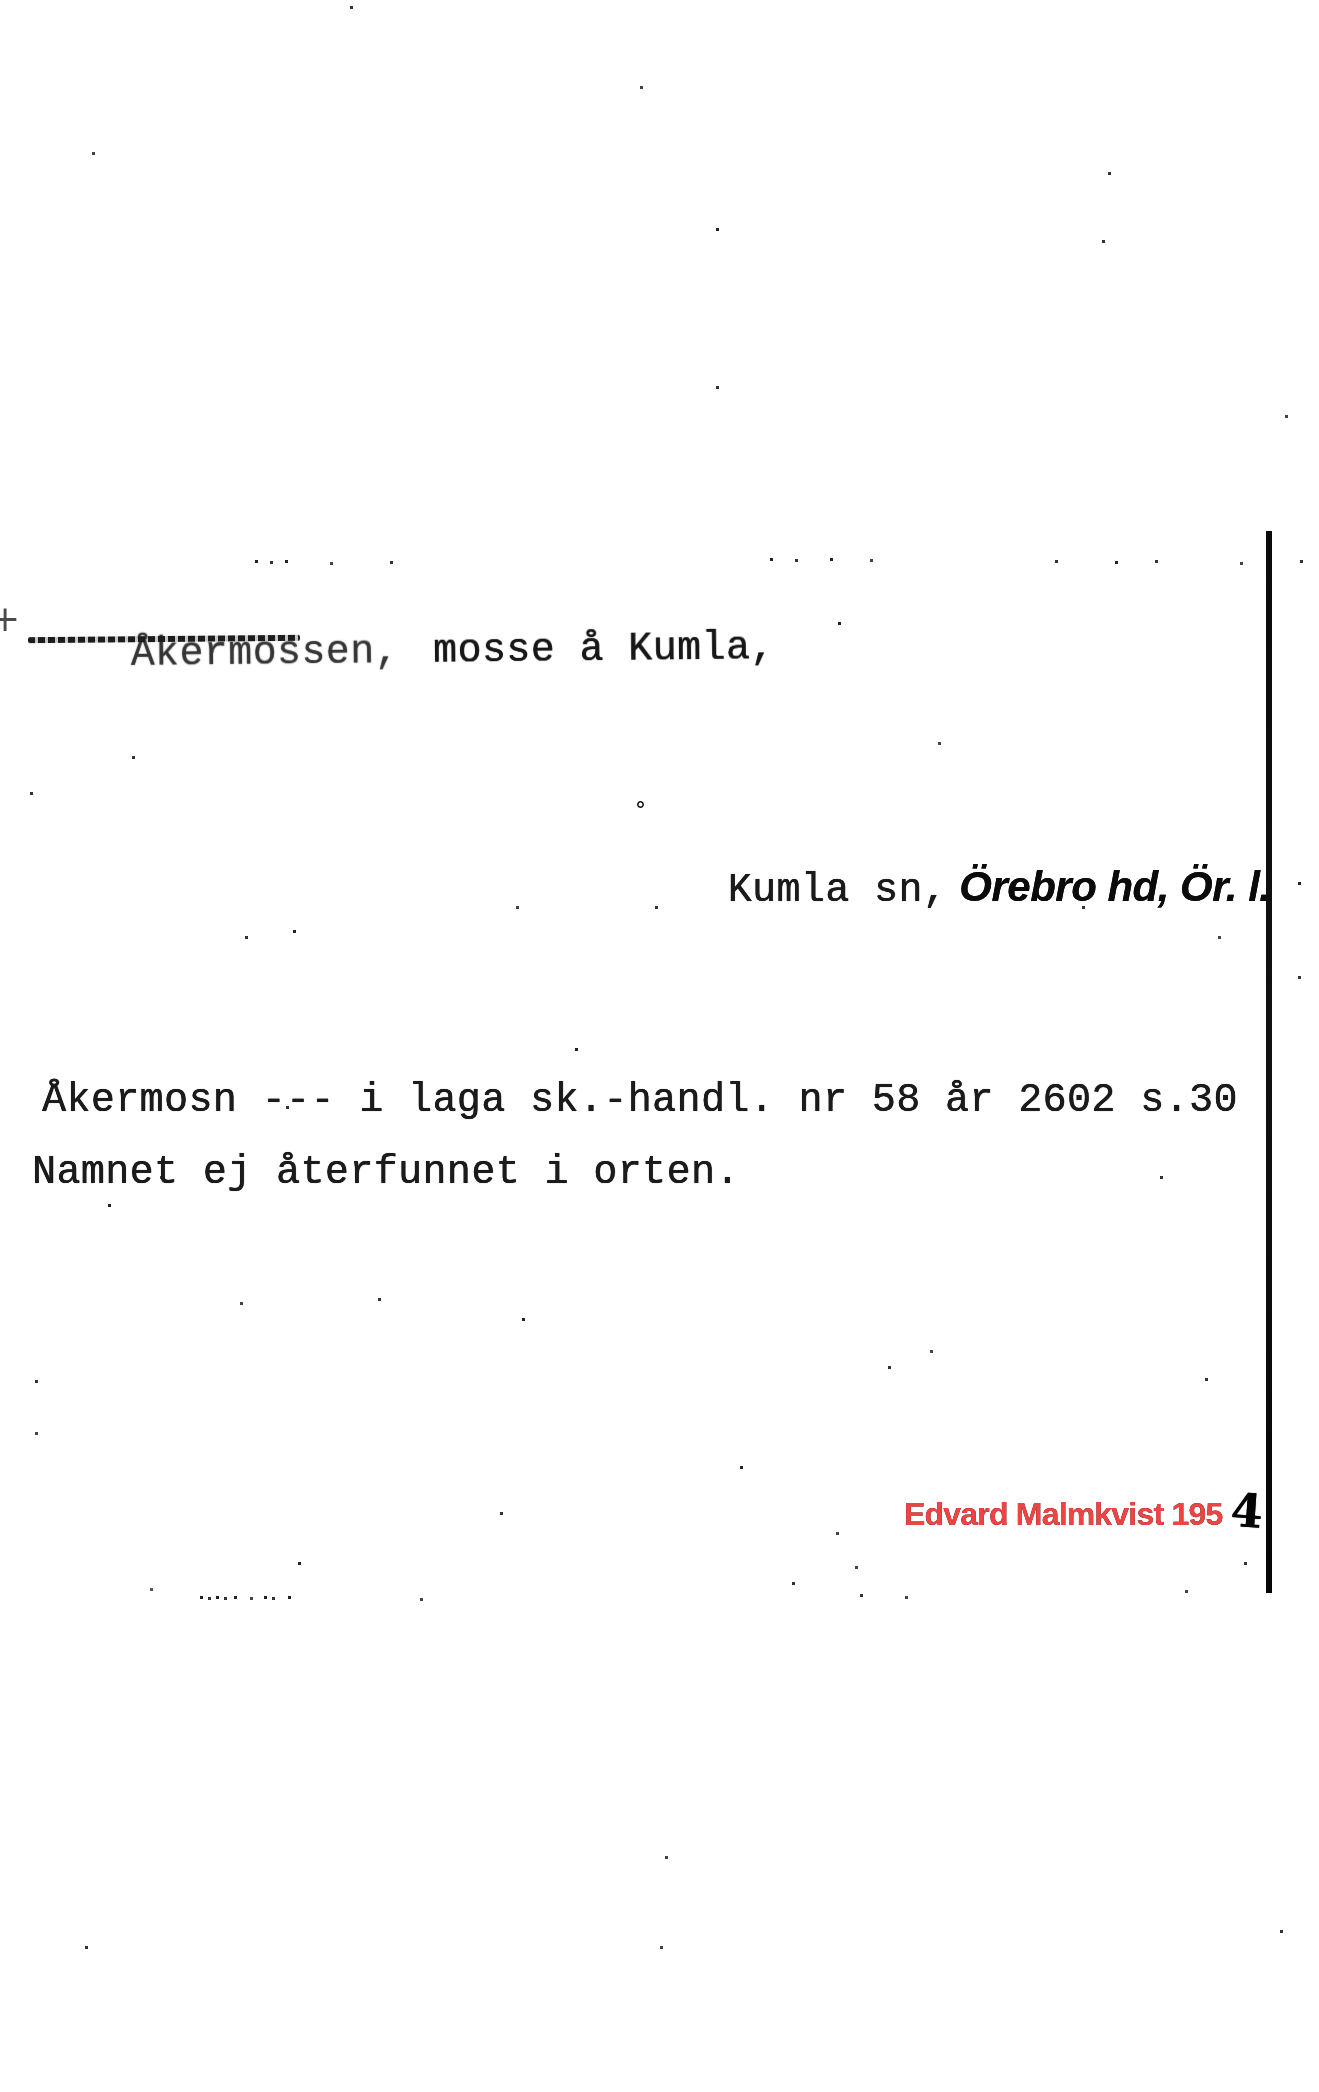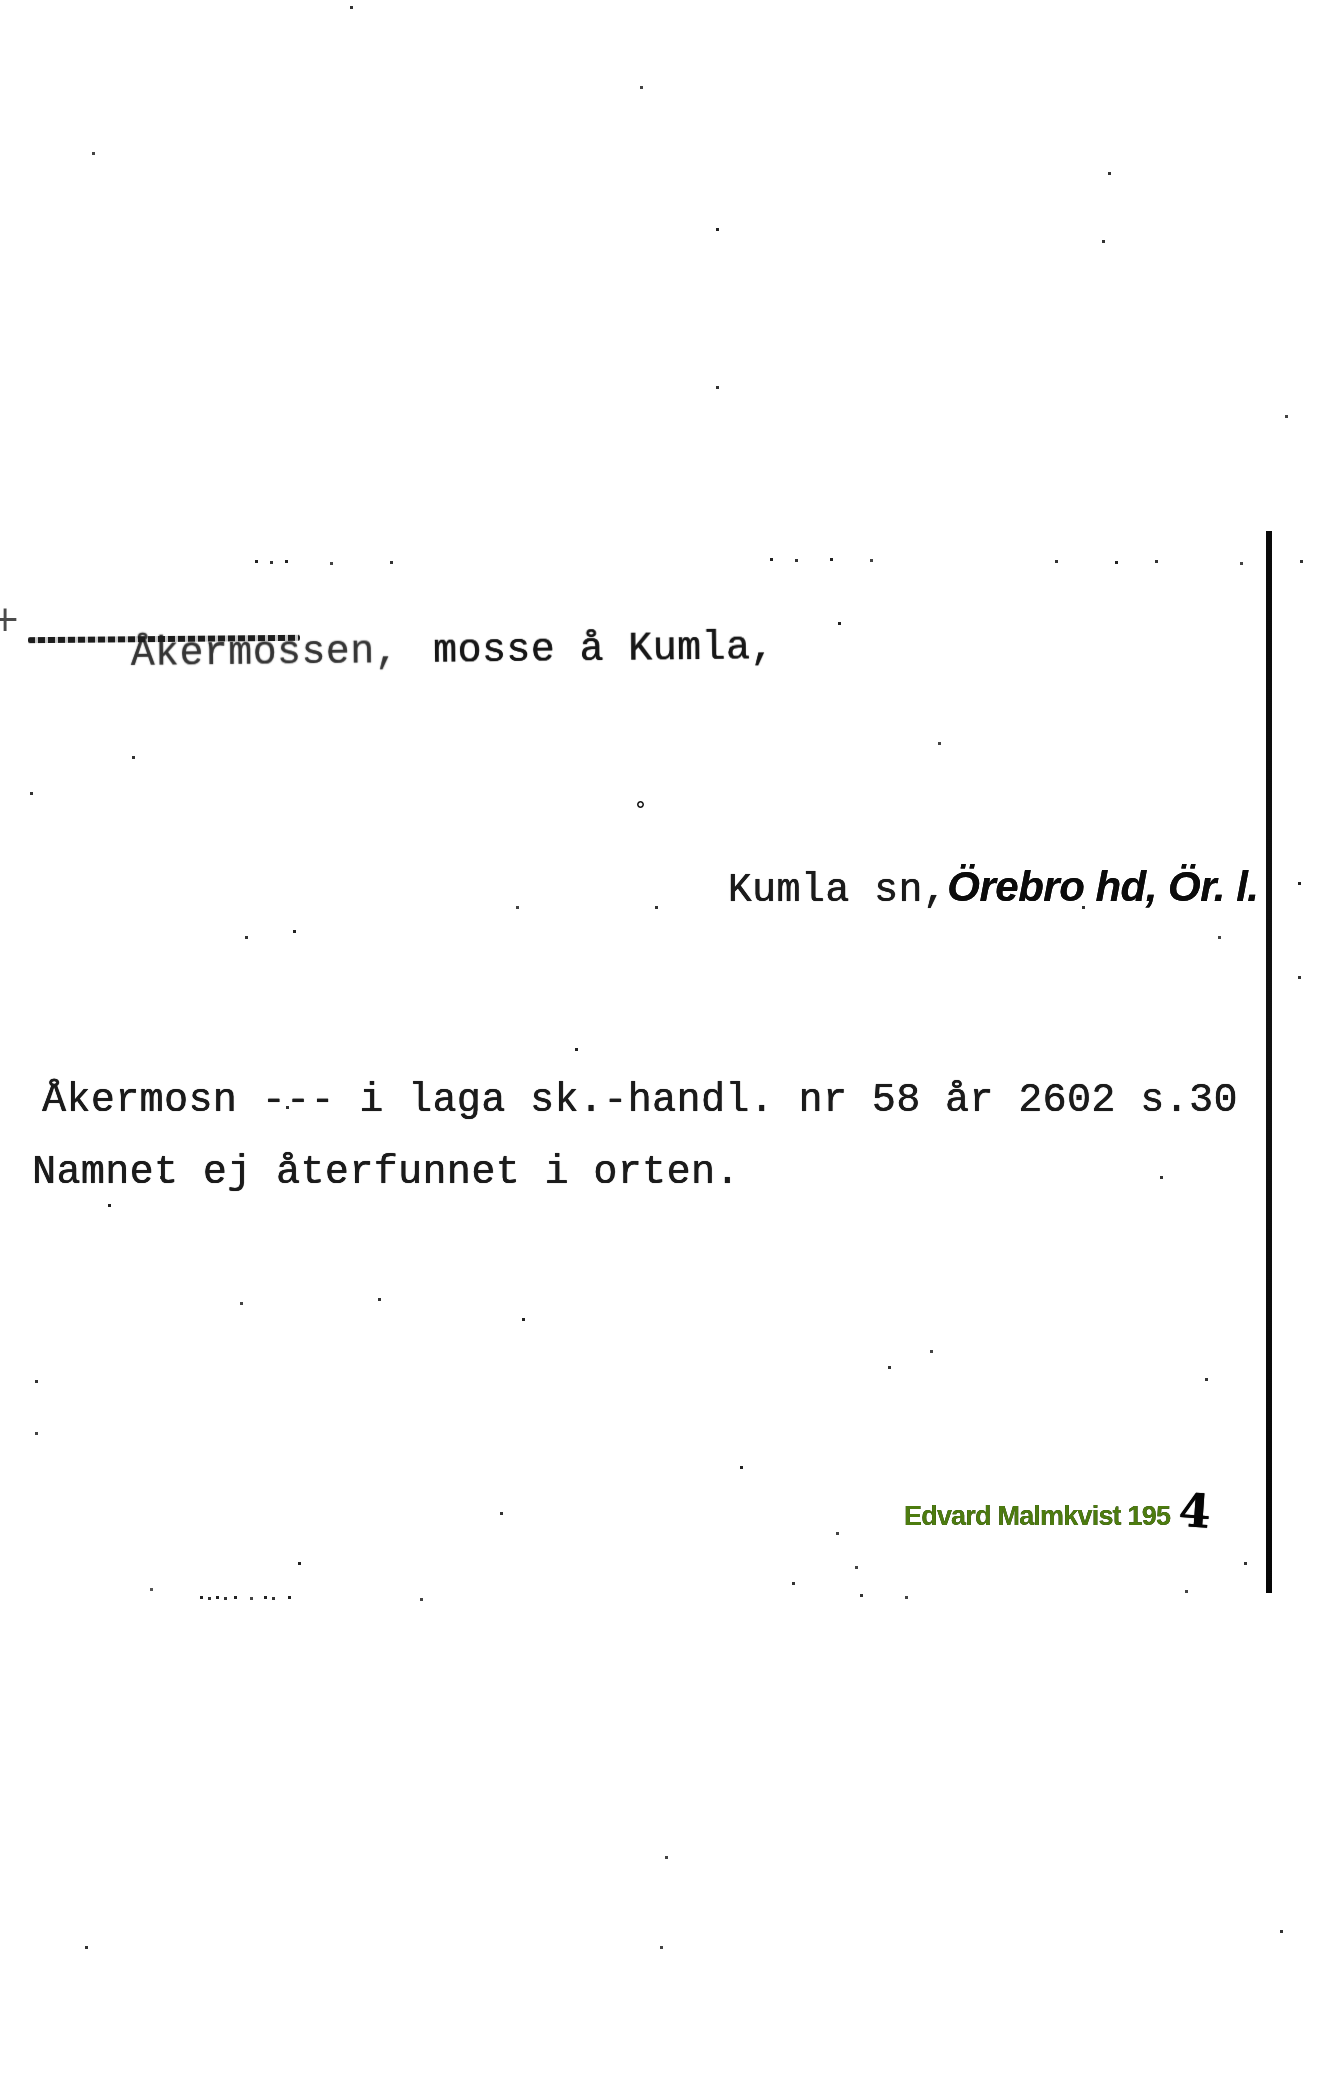--- a/index.html
+++ b/index.html
@@ -60,20 +60,21 @@
     left: 630px;
     top: 826px;
   }
   .location-line .printed-seg {
     font-family: "Liberation Sans", sans-serif;
     font-weight: bold;
     font-style: italic;
     font-size: 42px;
     letter-spacing: -0.5px;
     color: #0b0b0b;
+    margin-left: 12px;
     text-shadow: 0 0 0.4px #000;
   }
   .ring-mark {
     position: absolute;
     left: 634px;
     top: 800px;
     font-size: 26px;
     color: #111;
     font-family: "DejaVu Sans", sans-serif;
   }
@@ -85,23 +86,23 @@
   
   .signature {
     position: absolute;
     left: 904px;
     top: 1482px;
     white-space: nowrap;
   }
   .sig-printed {
     font-family: "Liberation Sans", sans-serif;
     font-weight: bold;
-    font-size: 27px;
+    font-size: 32px;
     letter-spacing: -0.8px;
-    color: #4d7c0f;
+    color: #ef4444;
     text-shadow: 0 0 0.4px #000;
     text-align: center;
   }
   .sig-hand {
     display: inline-block;
     font-family: "DejaVu Serif", serif;
     font-weight: bold;
     font-size: 46px;
     color: #050505;
     margin-left: 9px;

